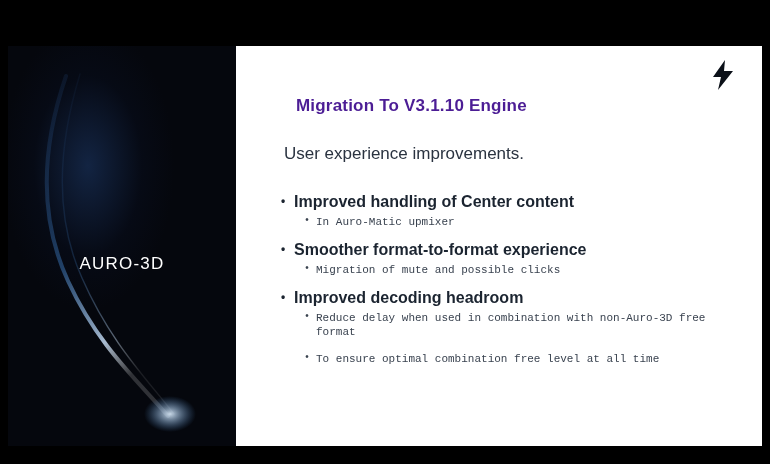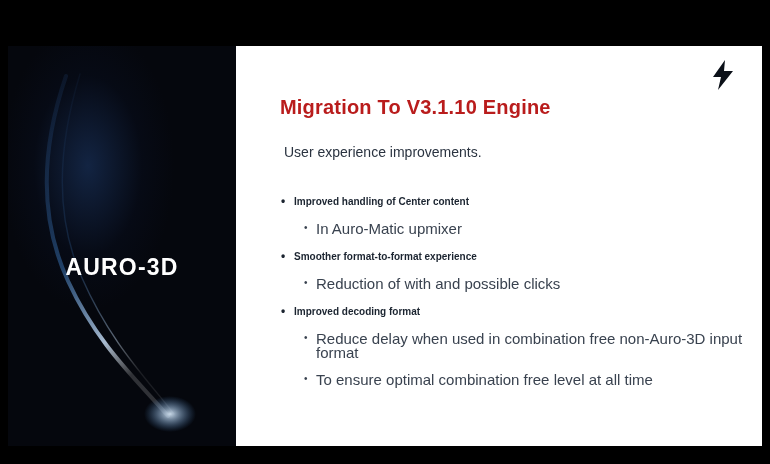--- a/index.html
+++ b/index.html
@@ -85,22 +85,22 @@
     width: 200px;
     height: 370px;
   }
   .brand-title {
     position: absolute;
     left: 0;
     top: 208px;
     width: 228px;
     text-align: center;
     color: #ffffff;
-    font-size: 23px;
-    font-weight: bold;
+    font-size: 17px;
+    font-weight: normal;
     letter-spacing: 1.2px;
     font-family: "Liberation Sans", sans-serif;
   }
 
   
   .content {
     position: absolute;
     left: 228px;
     top: 0;
     width: 526px;
@@ -111,70 +111,71 @@
   .logo-mark {
     position: absolute;
     right: 26px;
     top: 14px;
     width: 26px;
     height: 30px;
   }
 
   .slide-title {
     position: absolute;
-    left: 44px;
+    left: 60px;
     top: 50px;
-    font-size: 20px;
+    font-size: 17px;
     font-weight: bold;
-    color: #b91c1c;
+    color: #4c1d95;
     letter-spacing: 0.2px;
   }
 
   .slide-subtitle {
     position: absolute;
     left: 48px;
     top: 98px;
-    font-size: 14px;
+    font-size: 17px;
     color: #2a3340;
   }
 
   .bullets {
     position: absolute;
     left: 44px;
     top: 148px;
     width: 470px;
   }
 
   .bullet-group {
     margin-bottom: 13px;
   }
   .bullet-main {
     position: relative;
     padding-left: 14px;
-    font-size: 10px;
+    font-size: 16px;
     font-weight: bold;
     color: #1b2430;
     line-height: 16px;
   }
   .bullet-main::before {
     content: "\2022";
     position: absolute;
     left: 1px;
     top: -1px;
     font-size: 12px;
     color: #1b2430;
   }
   .bullet-sub {
     position: relative;
-    margin-top: 12px;
+    margin-top: 5px;
     margin-left: 24px;
     padding-left: 12px;
-    font-size: 15px;
+    font-size: 11px;
     color: #39424f;
     line-height: 14px;
+    font-family: Liberation Mono, monospace;
   }
   .bullet-sub::before {
     content: "\2022";
     position: absolute;
     left: 0px;
     top: -1px;
     font-size: 10px;
     color: #39424f;
   }
 </style>
@@ -221,26 +222,26 @@
 
       <div class="bullets">
 
         <div class="bullet-group">
           <div class="bullet-main">Improved handling of Center content</div>
           <div class="bullet-sub">In Auro-Matic upmixer</div>
         </div>
 
         <div class="bullet-group">
           <div class="bullet-main">Smoother format-to-format experience</div>
-          <div class="bullet-sub">Reduction of with and possible clicks</div>
-        </div>
-
-        <div class="bullet-group">
-          <div class="bullet-main">Improved decoding format</div>
-          <div class="bullet-sub">Reduce delay when used in combination free non-Auro-3D input format</div>
+          <div class="bullet-sub">Migration of mute and possible clicks</div>
+        </div>
+
+        <div class="bullet-group">
+          <div class="bullet-main">Improved decoding headroom</div>
+          <div class="bullet-sub">Reduce delay when used in combination with non-Auro-3D free format</div>
         </div>
 
         <div class="bullet-group">
           <div class="bullet-sub">To ensure optimal combination free level at all time</div>
         </div>
 
       </div>
     </div>
   </div>
 

